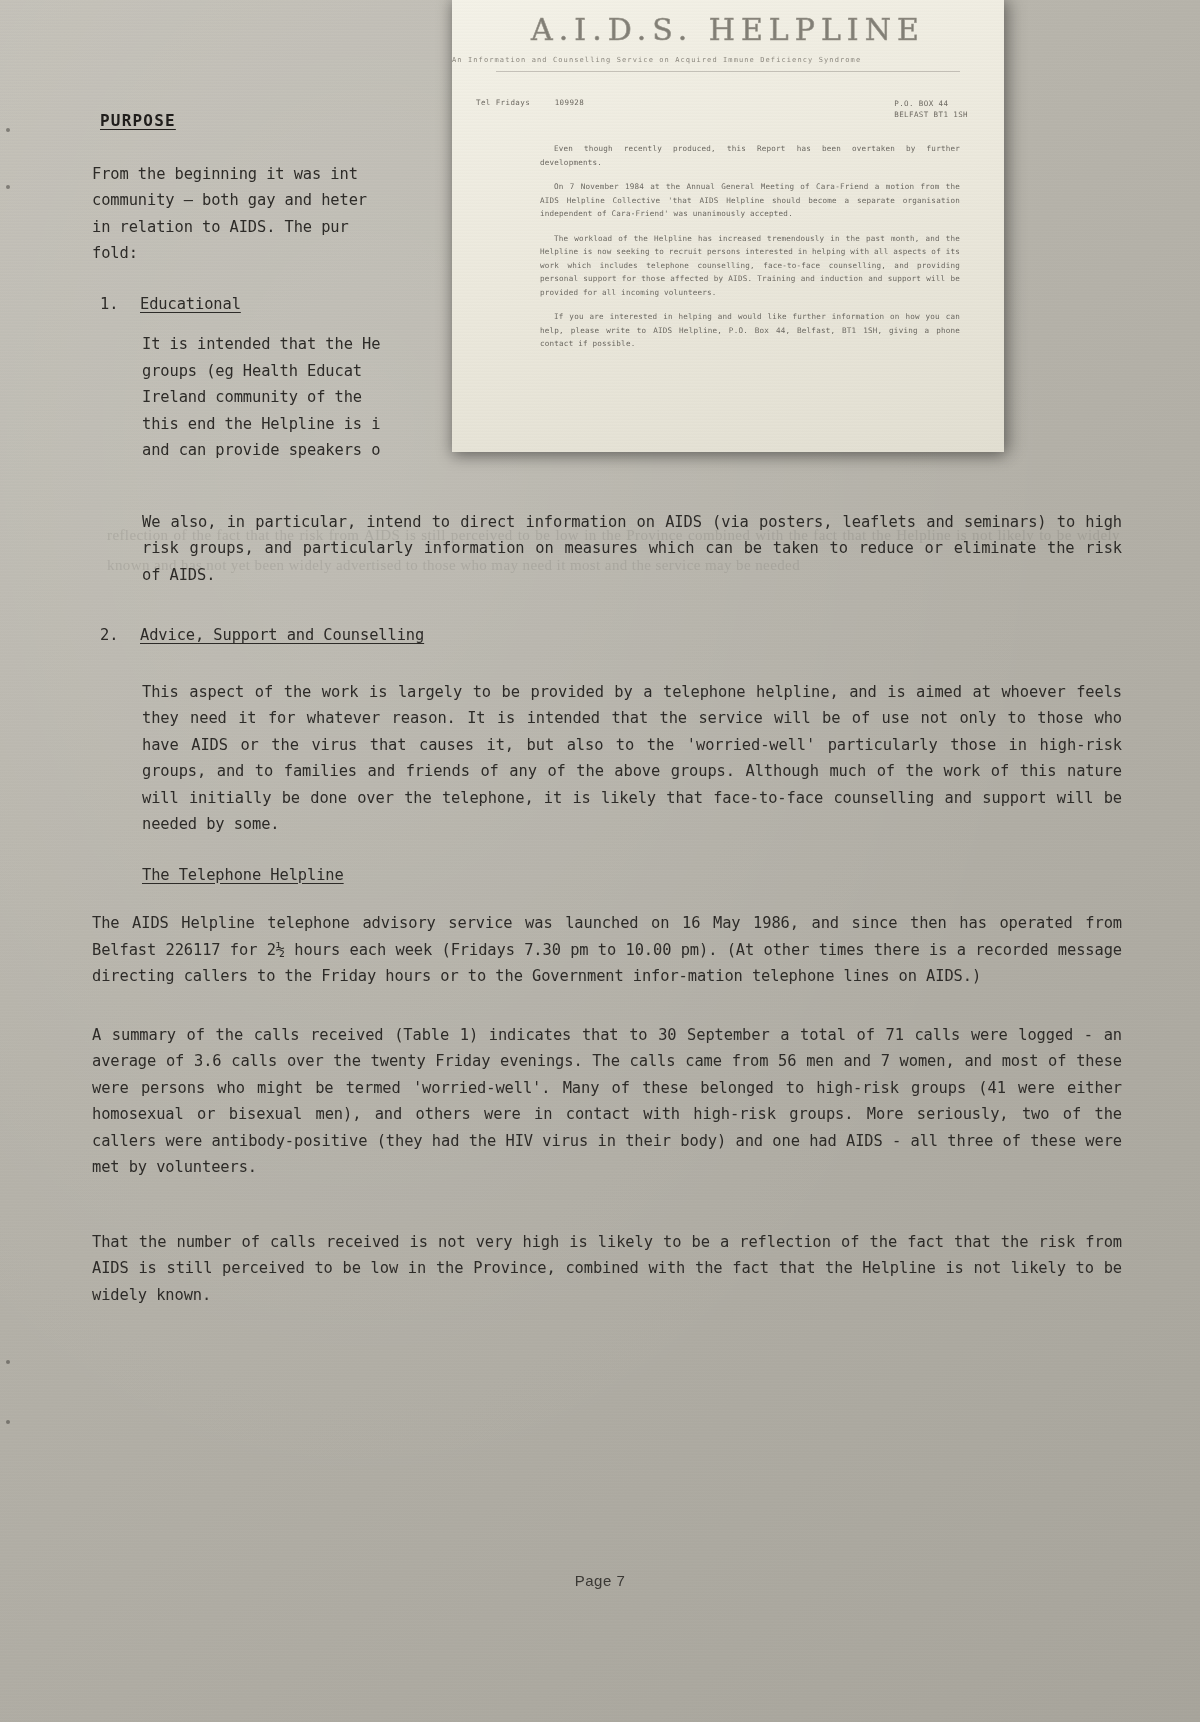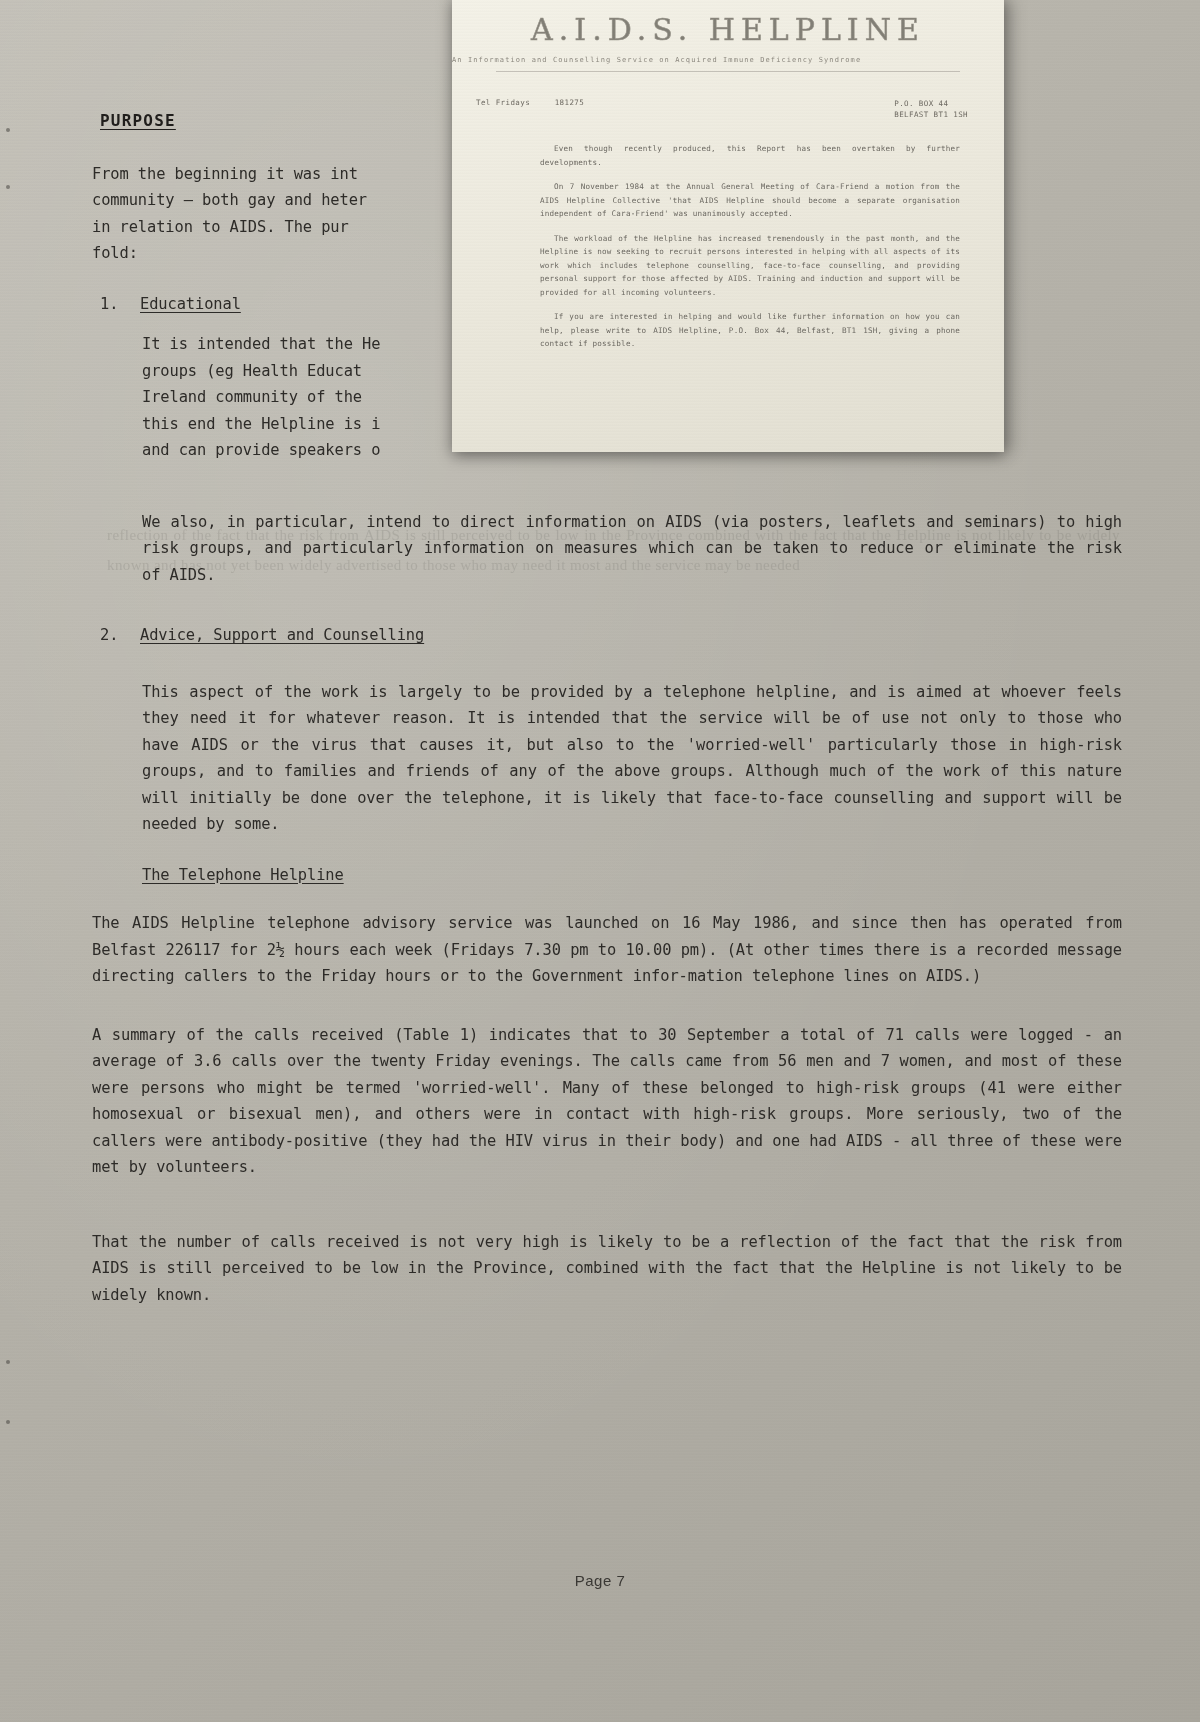--- a/index.html
+++ b/index.html
@@ -233,21 +233,21 @@
 
   <div class="inset">
     <div class="letterhead">A.I.D.S. HELPLINE</div>
     <div class="letter-sub">An Information and Counselling Service on Acquired Immune Deficiency Syndrome</div>
     <div class="rule"></div>
 
     <div class="meta">
       <div class="left">
         <span>Tel Fridays</span>
         &nbsp;&nbsp;&nbsp;
-        <span>181275</span>
+        <span>109928</span>
       </div>
       <div class="right">
         <div>P.O. BOX 44</div>
         <div>BELFAST BT1 1SH</div>
       </div>
     </div>
 
     <div class="body">
       <p>Even though recently produced, this Report has been overtaken by further developments.</p>
       <p>On 7 November 1984 at the Annual General Meeting of Cara-Friend a motion from the AIDS Helpline Collective 'that AIDS Helpline should become a separate organisation independent of Cara-Friend' was unanimously accepted.</p>

